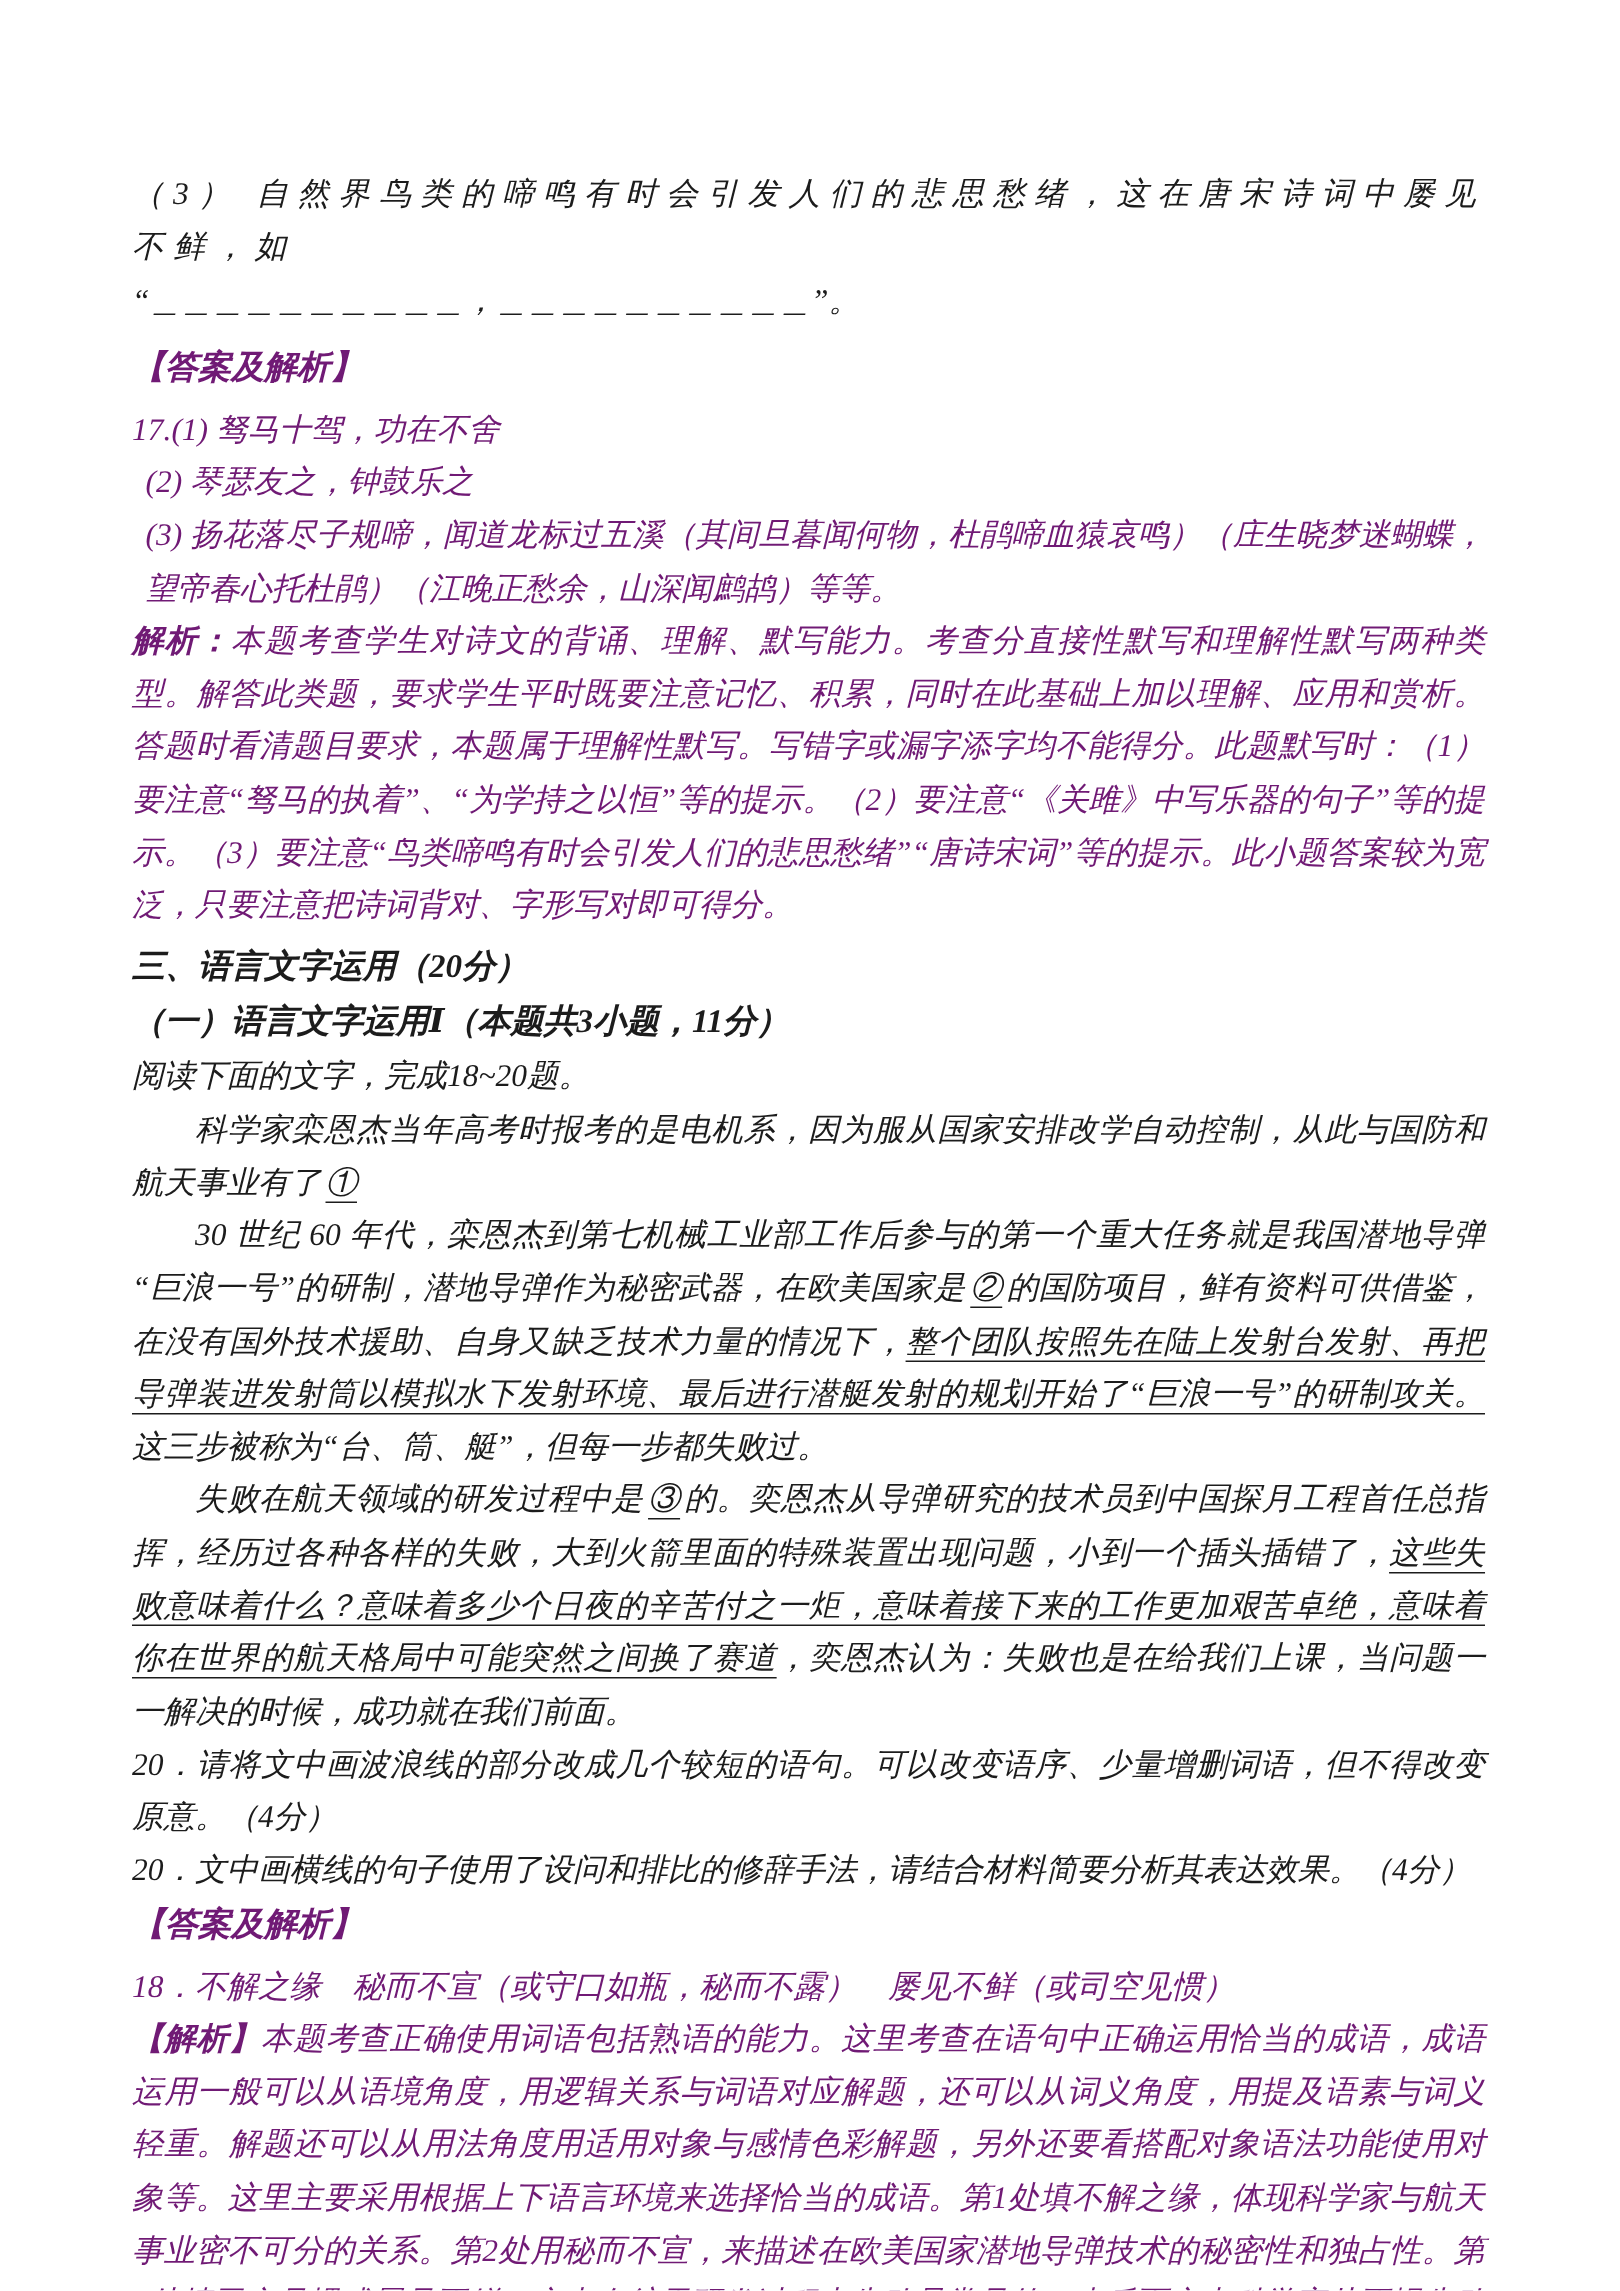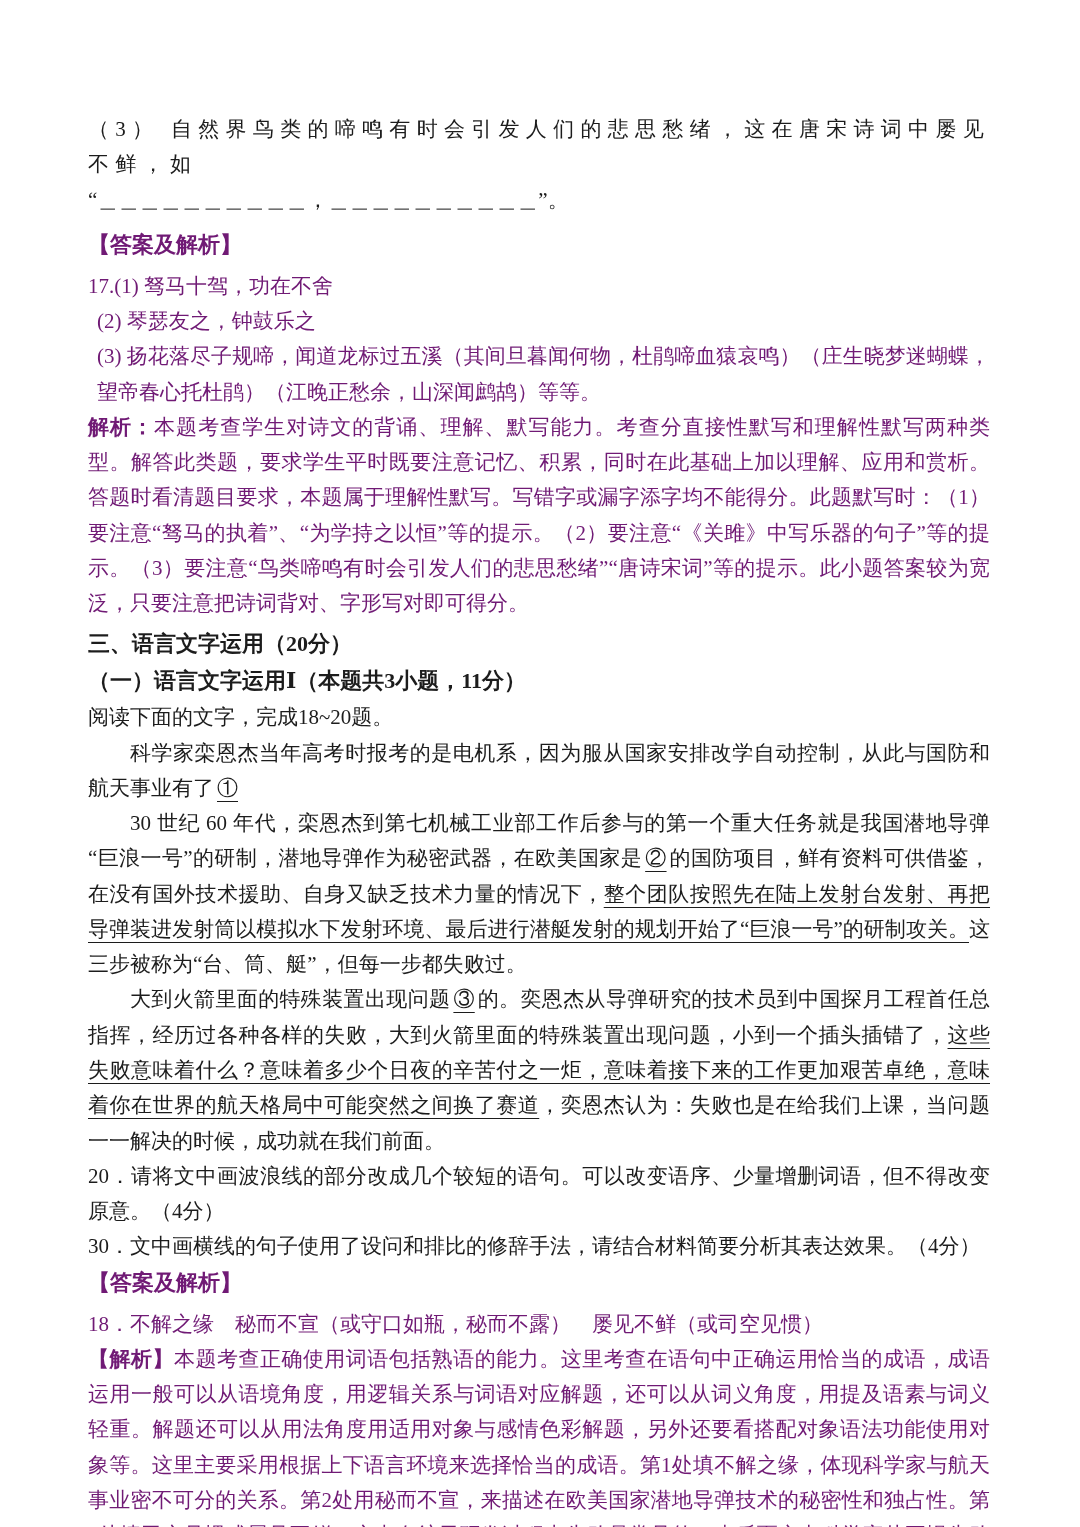--- a/index.html
+++ b/index.html
@@ -7,20 +7,21 @@
     position:relative;
     width:1080px;
     height:1527px;
     box-sizing:border-box;
     padding:112px 90px 30px 88px;
     background:#ffffff;
     overflow:hidden;
     font-family:"Liberation Serif","DejaVu Serif",serif;
     font-size:21px;
     color:#1c1c1c;
+    font-style:italic;
   }
   .para{
     margin:0;
     line-height:1.68;
     text-align:justify;
   }
   .t-red{color:#701a75;}
   .bold{font-weight:bold;}
   .indent{text-indent:2em;}
   .hang{padding-left:9px;}
@@ -66,25 +67,25 @@
 
   <p class="para indent">
     <span>科学家栾恩杰当年高考时报考的是电机系，因为服从国家安排改学自动控制，从此与国防和航天事业有了</span><span class="blank-num">①</span>
   </p>
 
   <p class="para indent">
     <span>30 世纪 60 年代，栾恩杰到第七机械工业部工作后参与的第一个重大任务就是我国潜地导弹“巨浪一号”的研制，潜地导弹作为秘密武器，在欧美国家是</span><span class="blank-num">②</span><span>的国防项目，鲜有资料可供借鉴，在没有国外技术援助、自身又缺乏技术力量的情况下，</span><span class="ul">整个团队按照先在陆上发射台发射、再把导弹装进发射筒以模拟水下发射环境、最后进行潜艇发射的规划开始了“巨浪一号”的研制攻关。</span><span>这三步被称为“台、筒、艇”，但每一步都失败过。</span>
   </p>
 
   <p class="para indent">
-    <span>大到火箭里面的特殊装置出现问题</span><span class="blank-num">③</span><span>的。奕恩杰从导弹研究的技术员到中国探月工程首任总指挥，经历过各种各样的失败，大到火箭里面的特殊装置出现问题，小到一个插头插错了，</span><span class="ul">这些失败意味着什么？意味着多少个日夜的辛苦付之一炬，意味着接下来的工作更加艰苦卓绝，意味着你在世界的航天格局中可能突然之间换了赛道</span><span>，奕恩杰认为：失败也是在给我们上课，当问题一一解决的时候，成功就在我们前面。</span>
+    <span>失败在航天领域的研发过程中是</span><span class="blank-num">③</span><span>的。奕恩杰从导弹研究的技术员到中国探月工程首任总指挥，经历过各种各样的失败，大到火箭里面的特殊装置出现问题，小到一个插头插错了，</span><span class="ul">这些失败意味着什么？意味着多少个日夜的辛苦付之一炬，意味着接下来的工作更加艰苦卓绝，意味着你在世界的航天格局中可能突然之间换了赛道</span><span>，奕恩杰认为：失败也是在给我们上课，当问题一一解决的时候，成功就在我们前面。</span>
   </p>
 
   <p class="para">20．请将文中画波浪线的部分改成几个较短的语句。可以改变语序、少量增删词语，但不得改变原意。（4分）</p>
-  <p class="para">30．文中画横线的句子使用了设问和排比的修辞手法，请结合材料简要分析其表达效果。（4分）</p>
+  <p class="para">20．文中画横线的句子使用了设问和排比的修辞手法，请结合材料简要分析其表达效果。（4分）</p>
 
   <p class="para hdr t-red">【答案及解析】</p>
 
   <p class="para t-red mt">18．不解之缘　秘而不宣（或守口如瓶，秘而不露）　屡见不鲜（或司空见惯）</p>
 
   <p class="para t-red">
     <span class="bold">【解析】</span><span>本题考查正确使用词语包括熟语的能力。这里考查在语句中正确运用恰当的成语，成语运用一般可以从语境角度，用逻辑关系与词语对应解题，还可以从词义角度，用提及语素与词义轻重。解题还可以从用法角度用适用对象与感情色彩解题，另外还要看搭配对象语法功能使用对象等。这里主要采用根据上下语言环境来选择恰当的成语。第1处填不解之缘，体现科学家与航天事业密不可分的关系。第2处用秘而不宣，来描述在欧美国家潜地导弹技术的秘密性和独占性。第3处填司空见惯或屡见不鲜，突出在航天研发过程中失败是常见的，来反面突出科学家从不惧失败的顽强精神。</span>
   </p>
 
 </div>

